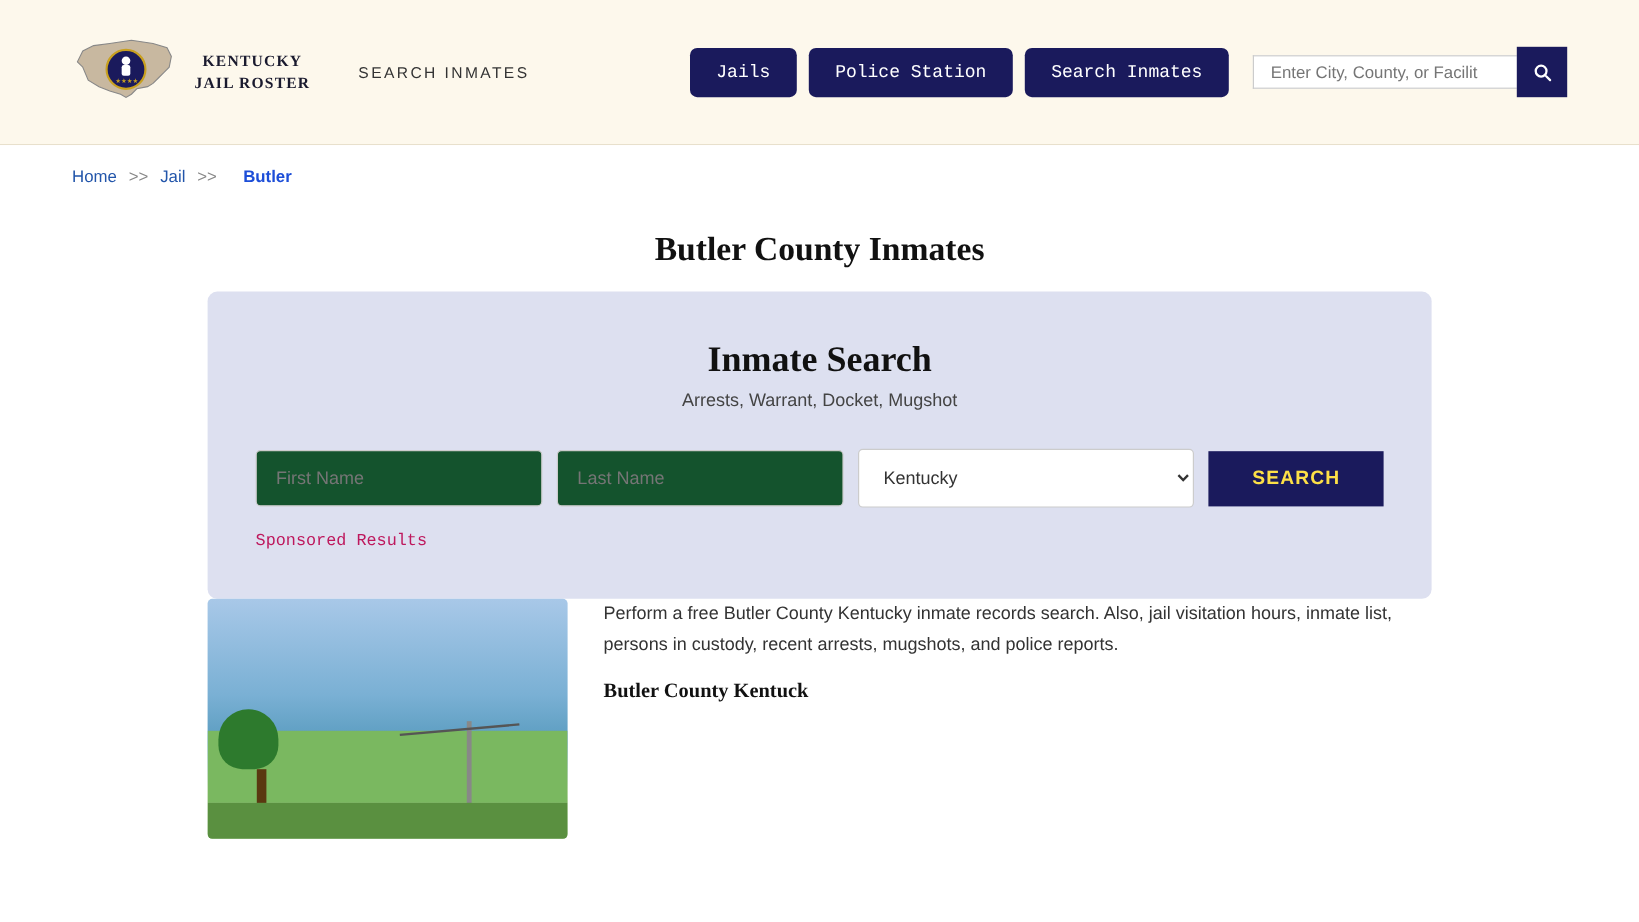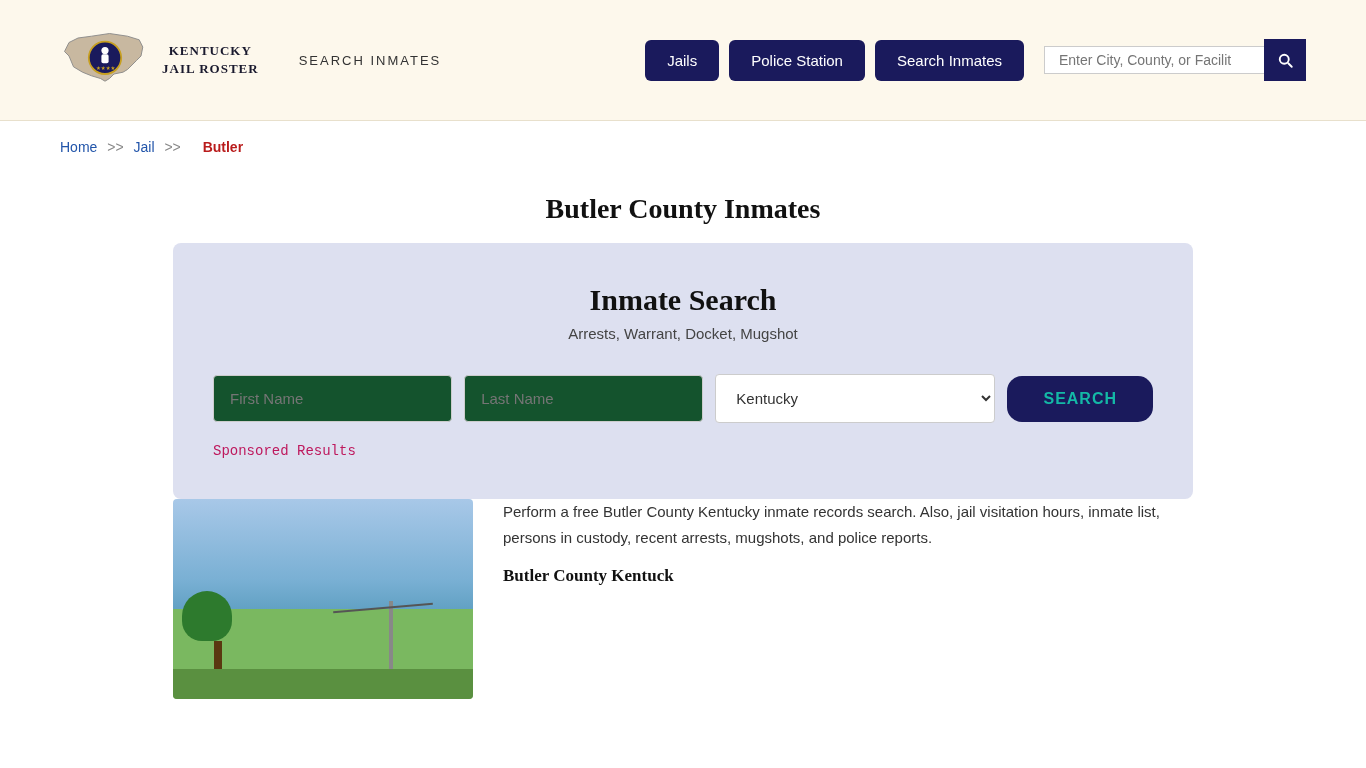--- a/index.html
+++ b/index.html
@@ -48,21 +48,21 @@
       margin-left: auto;
     }
     .nav-btn {
       background: #1a1a5c;
       color: #fff;
       border: none;
       border-radius: 6px;
       padding: 12px 22px;
       font-size: 15px;
       cursor: pointer;
-      font-family: Liberation Sans, sans-serif;
+      font-family: Liberation Mono, monospace;
       white-space: nowrap;
     }
     .search-bar-wrap {
       display: flex;
       align-items: center;
       margin-left: 10px;
     }
     .search-bar-input {
       border: 1px solid #ccc;
       border-right: none;
@@ -93,21 +93,21 @@
       background: #fff;
       font-size: 14px;
       font-family: Arial, sans-serif;
       color: #555;
     }
     .breadcrumb-bar a {
       color: #2255aa;
       text-decoration: none;
     }
     .breadcrumb-bar .sep { margin: 0 6px; color: #888; }
-    .breadcrumb-bar .current { font-weight: bold; color: #b91c1c; padding-left: 12px; }
+    .breadcrumb-bar .current { font-weight: bold; color: #1d4ed8; padding-left: 12px; }
 
     
     .main-content {
       max-width: 1140px;
       margin: 0 auto;
       padding: 20px 60px 40px;
     }
 
     .page-title {
       text-align: center;
@@ -163,23 +163,23 @@
       border: 1px solid #ccc;
       border-radius: 4px;
       outline: none;
       font-family: Arial, sans-serif;
       color: #333;
       background: #fff;
       cursor: pointer;
     }
     .search-btn {
       background: #1a1a5c;
-      color: #14b8a6;
+      color: #fde047;
       border: none;
-      border-radius: 15px;
+      border-radius: 0;
       padding: 14px 36px;
       font-size: 16px;
       font-weight: bold;
       letter-spacing: 1px;
       cursor: pointer;
       font-family: Arial, sans-serif;
       white-space: nowrap;
     }
     .sponsored-results {
       font-size: 14px;

